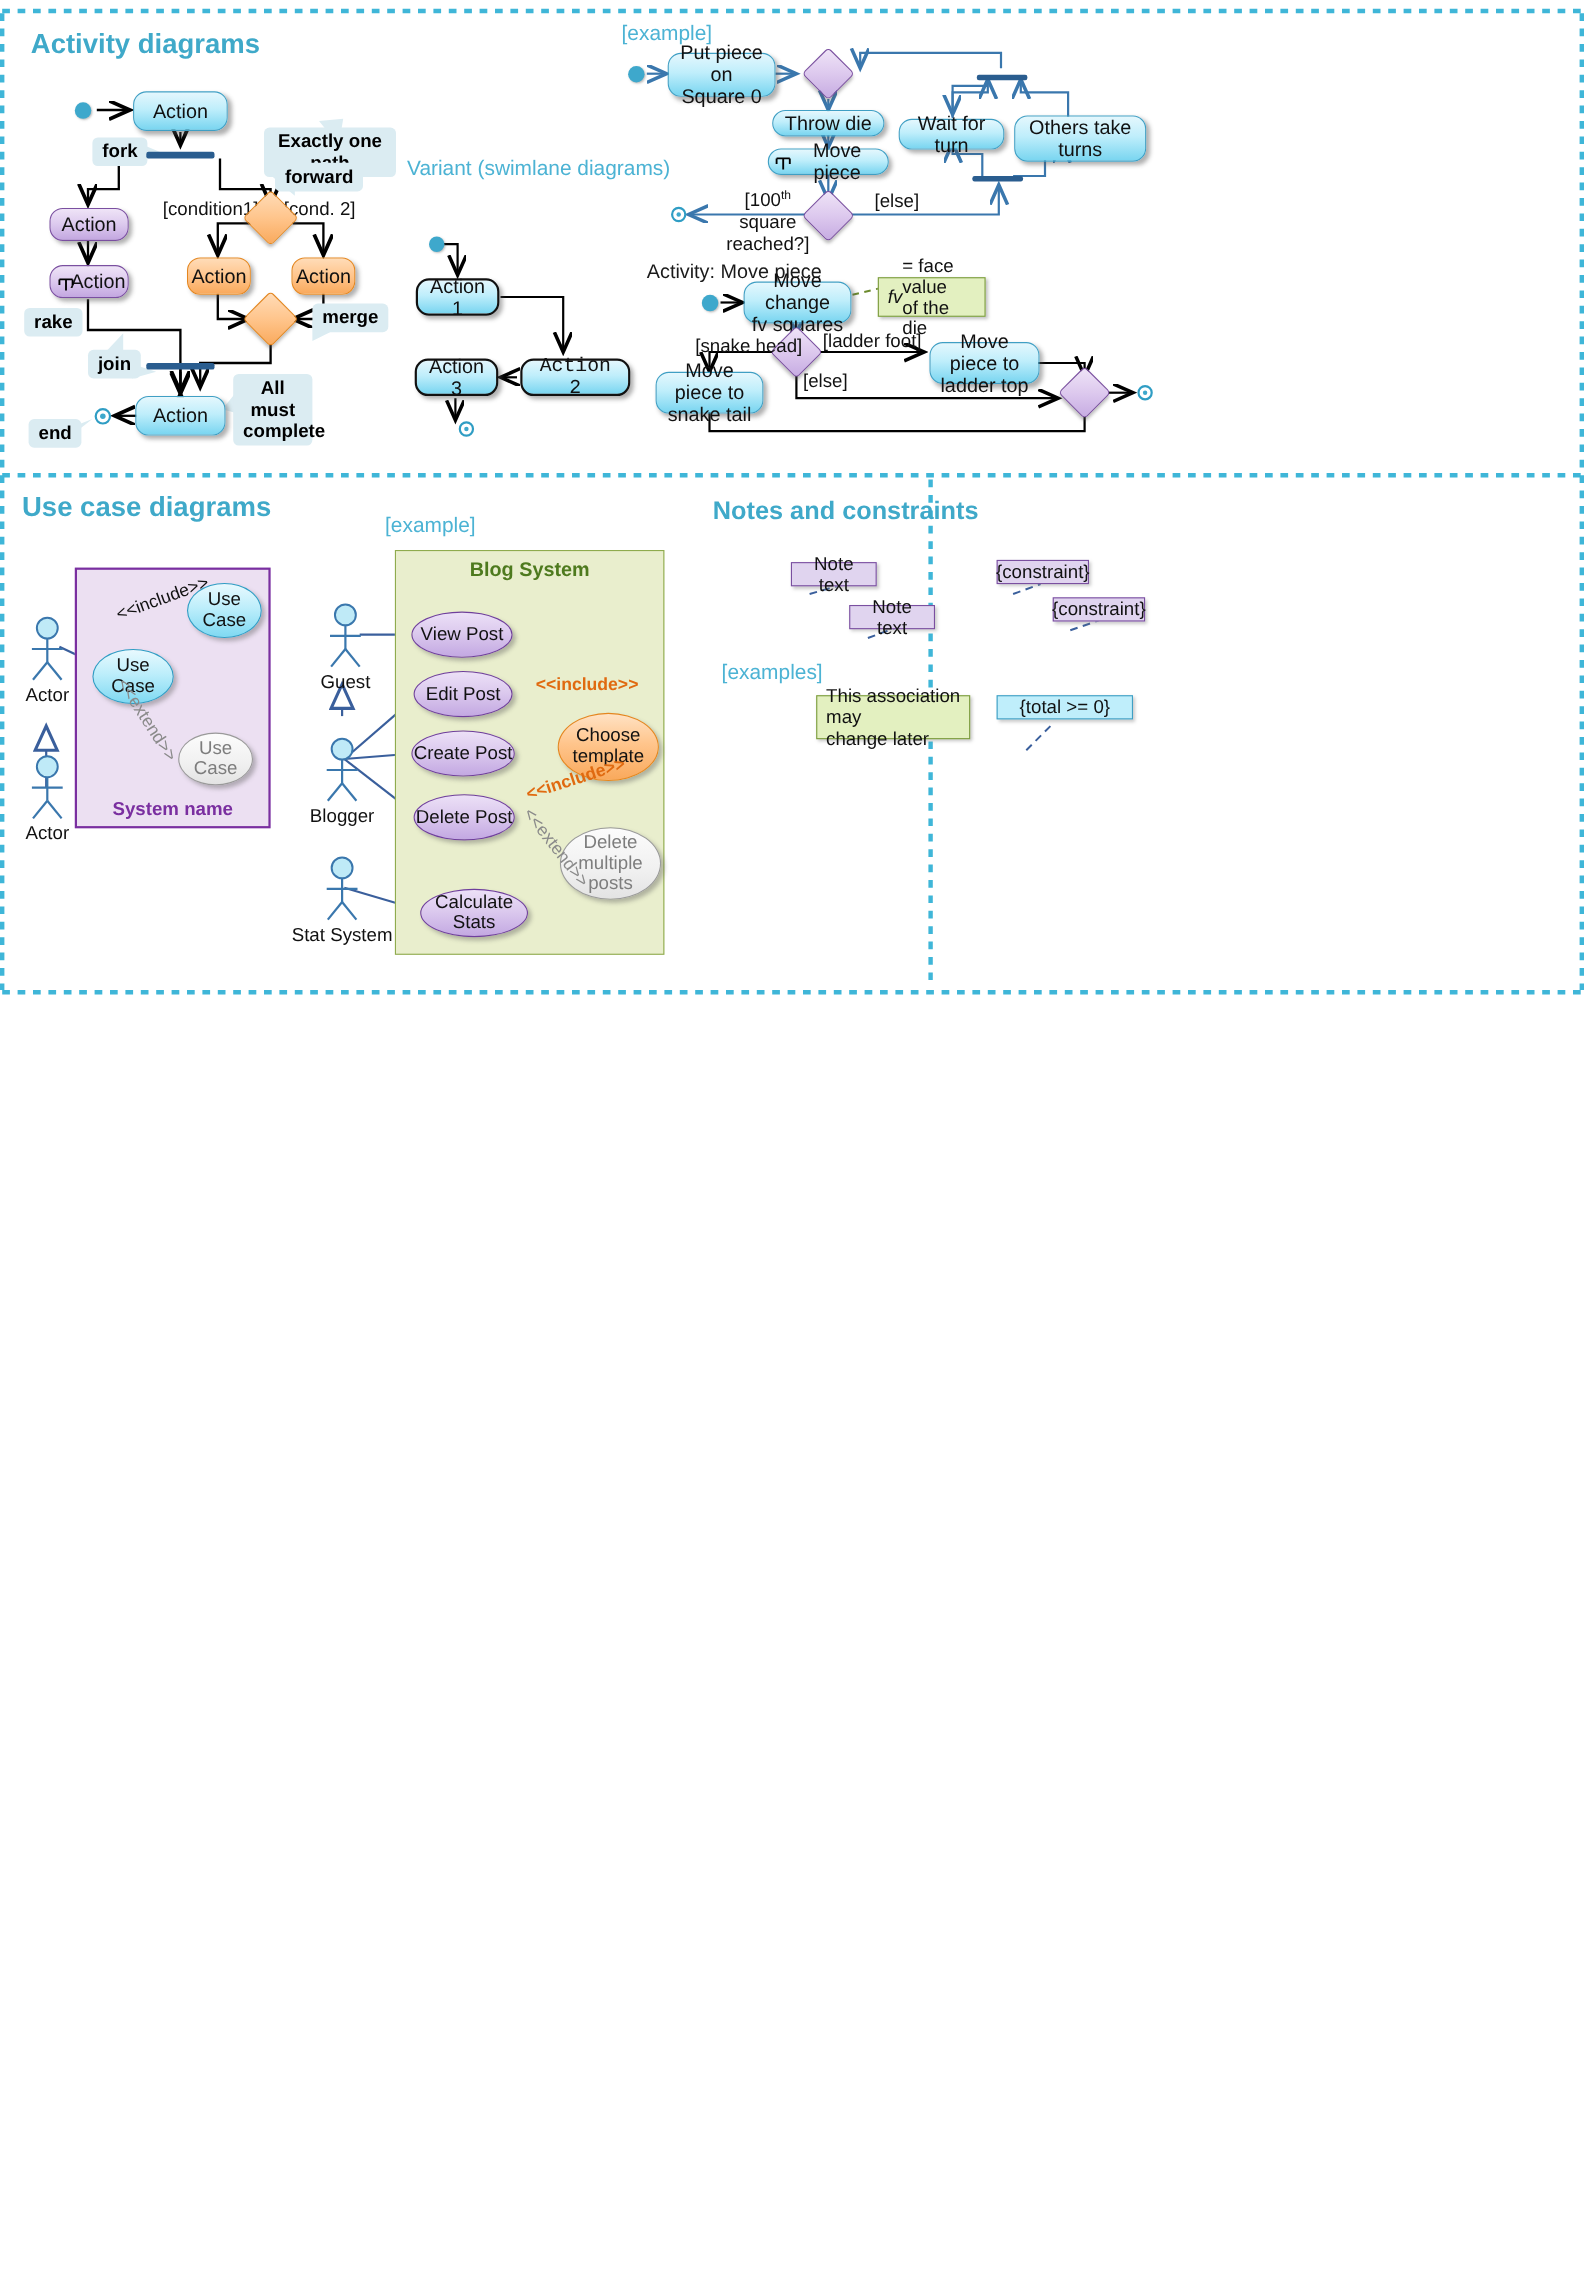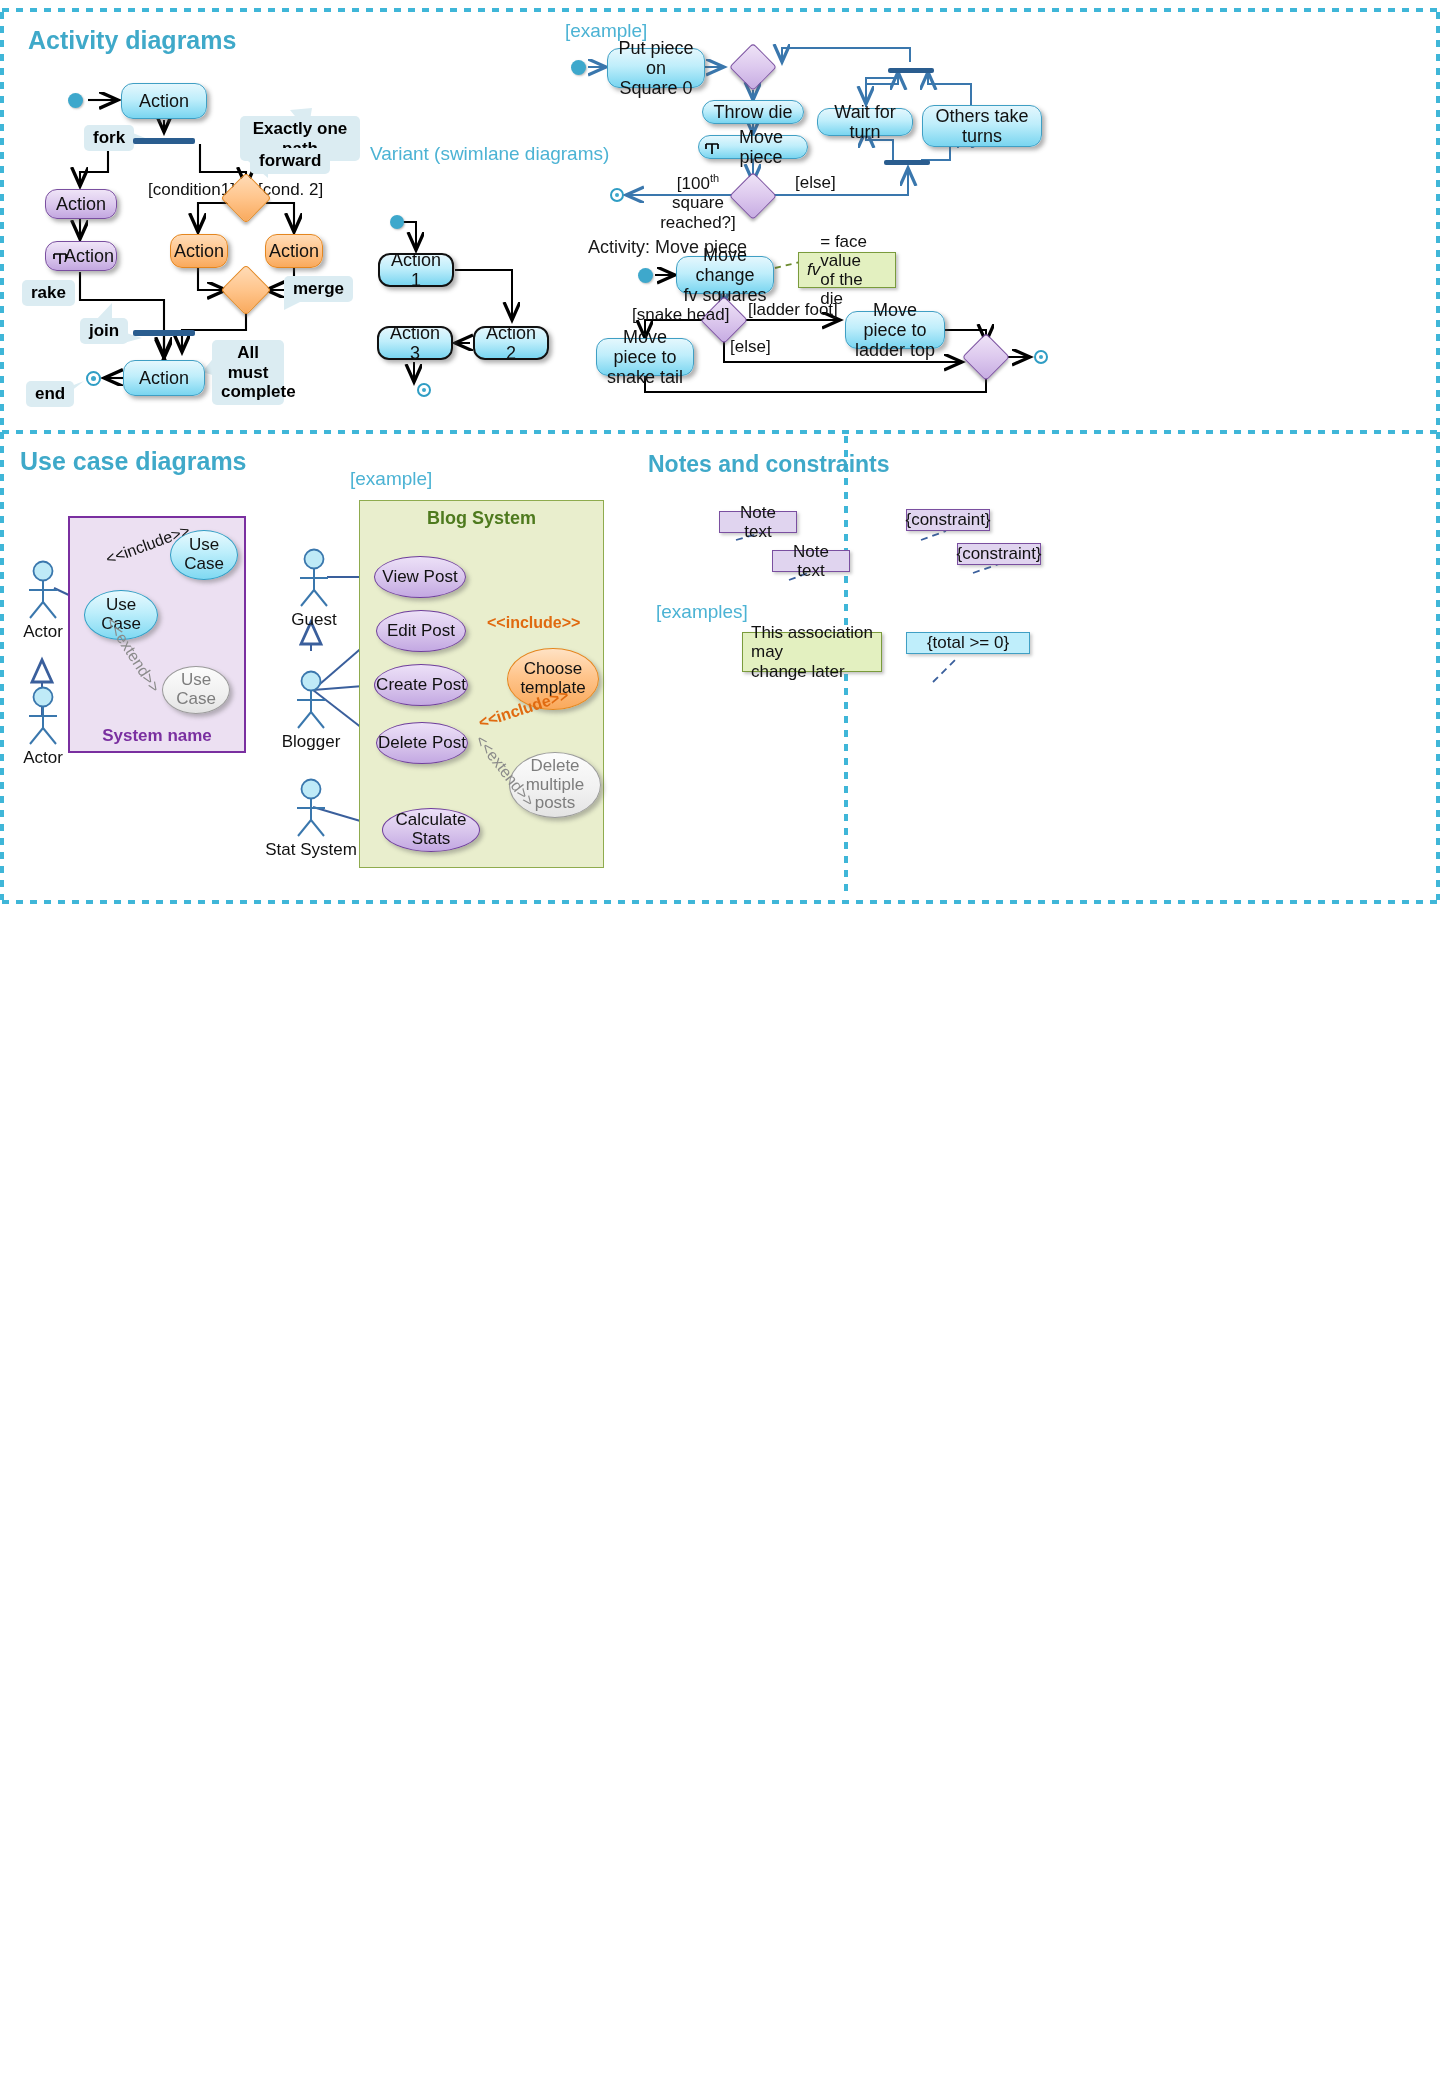--- a/index.html
+++ b/index.html
@@ -355,21 +355,21 @@
 
 <div class="node blue" style="left:123px; top:360px; width:82px; height:36px;">Action</div>
 <div class="end-dot" style="left:86px; top:371px; width:15px; height:15px;">
       <i></i>
     </div>
 <div class="callout" style="left:26px; top:381px;">end</div>
 
 <div class="sub-title" style="left:370px; top:143px;">Variant (swimlane diagrams)</div>
 <div class="start-dot" style="left:390px; top:215px; width:14px; height:14px;"></div>
 <div class="node blue blue-dark" style="left:378px; top:253px; width:76px; height:34px;">Action 1</div>
-<div class="node blue blue-dark" style="left:473px; top:326px; width:76px; height:34px;">Action 2</div>
+<div class="node blue blue-dark" style="left:473px; top:326px; width:100px; height:34px;font-family:Liberation Mono, monospace;">Action 2</div>
 <div class="node blue blue-dark" style="left:377px; top:326px; width:76px; height:34px;">Action 3</div>
 <div class="end-dot" style="left:417px; top:383px; width:14px; height:14px;">
       <i></i>
     </div>
 
 <div class="sub-title" style="left:565px; top:20px;">[example]</div>
 
 <div class="start-dot" style="left:571px; top:60px; width:15px; height:15px;"></div>
 <div class="node blue" style="left:607px; top:48px; width:98px; height:40px; white-space:pre-line;">Put piece on
 Square 0</div>

